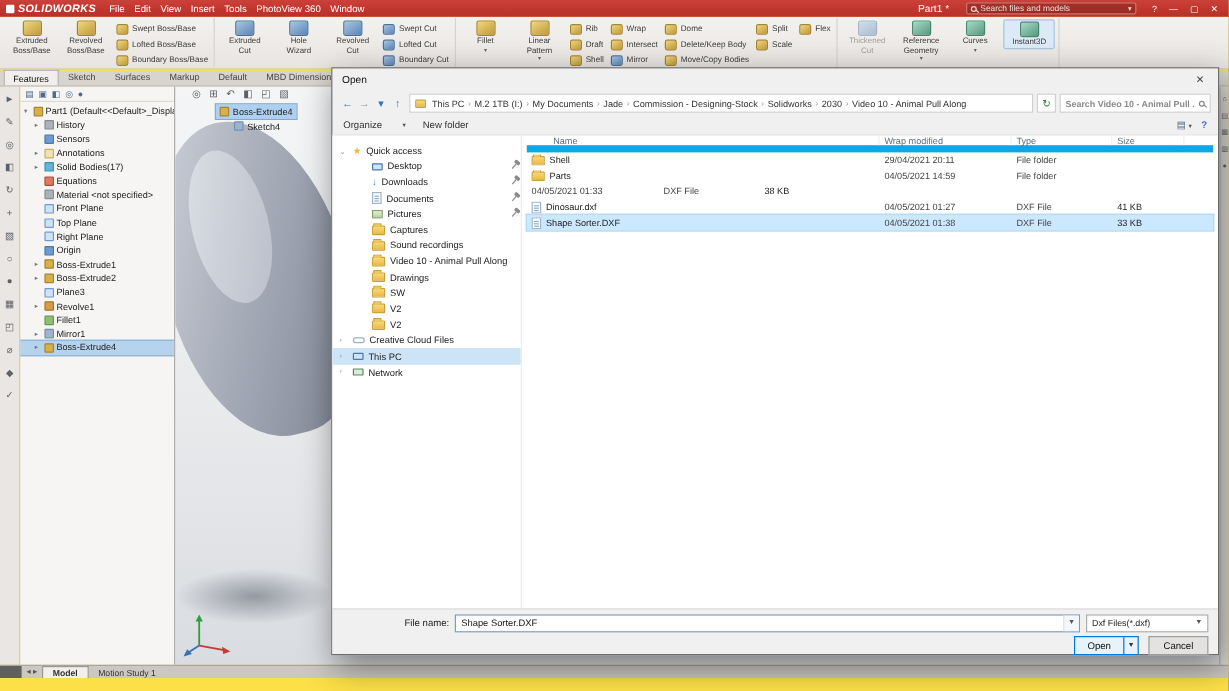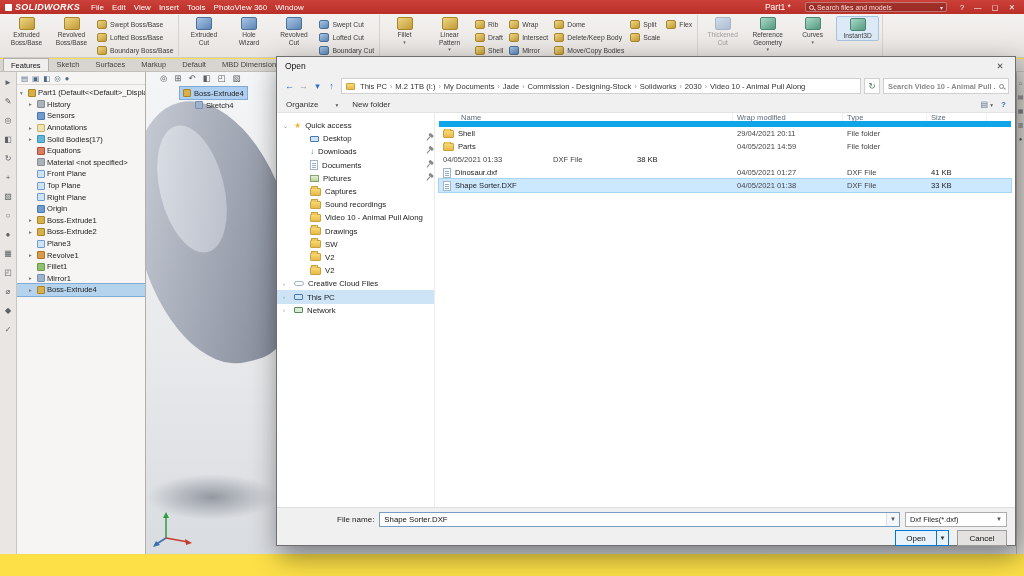--- a/index.html
+++ b/index.html
@@ -741,15 +741,26 @@
           <span class="main">Open</span>
           <span class="drop">▼</span>
         </div>
         <div class="btn-cancel">
           <span>Cancel</span>
         </div>
       </div>
     </div>
   </div>
 
+  <div class="bottom-tabs">
+    <div class="corner-block"></div>
+    <div class="btab-icons">
+        <span class="btab-icon">◂</span>
+        <span class="btab-icon">▸</span>
+      </div>
+    <div class="btabs" style="display:flex;align-items:stretch;">
+        <div class="btab active">Model</div>
+        <div class="btab">Motion Study 1</div>
+      </div>
+  </div>
 
 
 </div>
 
 </body></html>

